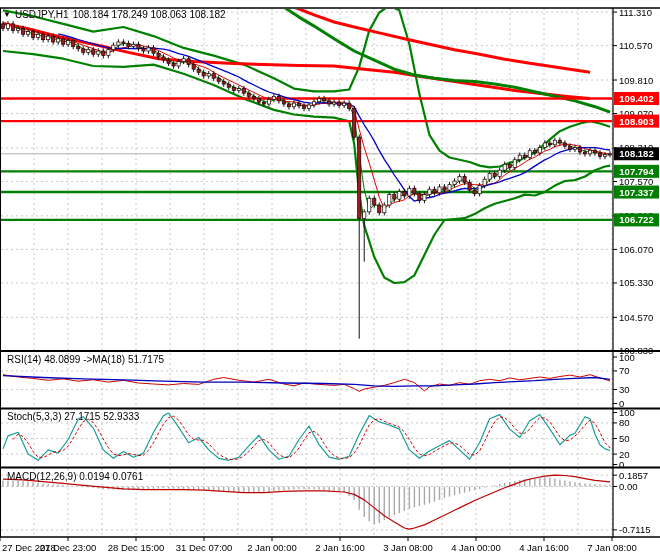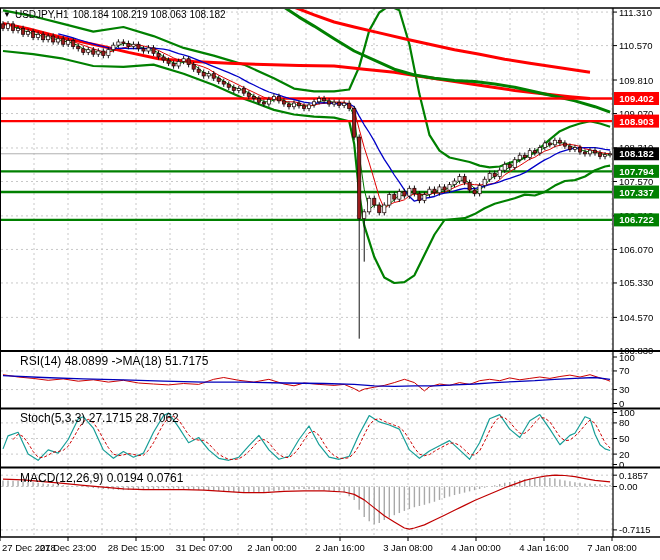--- a/index.html
+++ b/index.html
@@ -2,21 +2,21 @@
 <html><head>
 <meta charset="utf-8">
 <style>
   html,body{margin:0;padding:0;background:#fff;}
   .wrap{position:relative;width:660px;height:560px;background:#fff;overflow:hidden;
         font-family:"Liberation Sans",sans-serif;color:#000;}
   .wrap svg{position:absolute;left:0;top:0;}
   .overlay{position:absolute;pointer-events:none;white-space:nowrap;}
   .title-bar{left:3px;top:9px;font-size:10px;display:flex;align-items:center;gap:4px;}
   .title-bar .arrow{font-size:8px;line-height:10px;pointer-events:auto;cursor:pointer;}
-  .pane-label{left:20px;font-size:12px;}
+  .pane-label{left:7px;font-size:10px;}
   .rsi-label{top:354px;}
   .stoch-label{top:411px;}
   .macd-label{top:471px;}
 </style>
 </head>
 <body>
 
 <div class="wrap">
   <svg id="chart" width="660" height="560">
       <defs>
@@ -538,19 +538,19 @@
       <text x="476" y="551" font-size="9.5" text-anchor="middle" fill="#000000" font-family="&quot;Liberation Sans&quot;,sans-serif" font-weight="normal">4 Jan 00:00</text>
       <line x1="544" y1="537" x2="544" y2="541" stroke="#000000" stroke-width="1"></line>
       <text x="544" y="551" font-size="9.5" text-anchor="middle" fill="#000000" font-family="&quot;Liberation Sans&quot;,sans-serif" font-weight="normal">4 Jan 16:00</text>
       <line x1="612" y1="537" x2="612" y2="541" stroke="#000000" stroke-width="1"></line>
       <text x="612" y="551" font-size="9.5" text-anchor="middle" fill="#000000" font-family="&quot;Liberation Sans&quot;,sans-serif" font-weight="normal">7 Jan 08:00</text>
     </svg>
 
   <div class="overlay title-bar">
     <span class="arrow">▼</span>
     <span>USDJPY,H1</span>
-    <span>108.184 108.219 108.063 108.182</span>
+    <span>108.184 178.249 108.063 108.182</span>
   </div>
 
   <div class="overlay pane-label rsi-label">RSI(14) 48.0899  -&gt;MA(18) 51.7175</div>
-  <div class="overlay pane-label stoch-label">Stoch(5,3,3) 27.1715 28.7062</div>
+  <div class="overlay pane-label stoch-label">Stoch(5,3,3) 27.1715 52.9333</div>
   <div class="overlay pane-label macd-label">MACD(12,26,9) 0.0194 0.0761</div>
 </div>
 
 </body></html>

